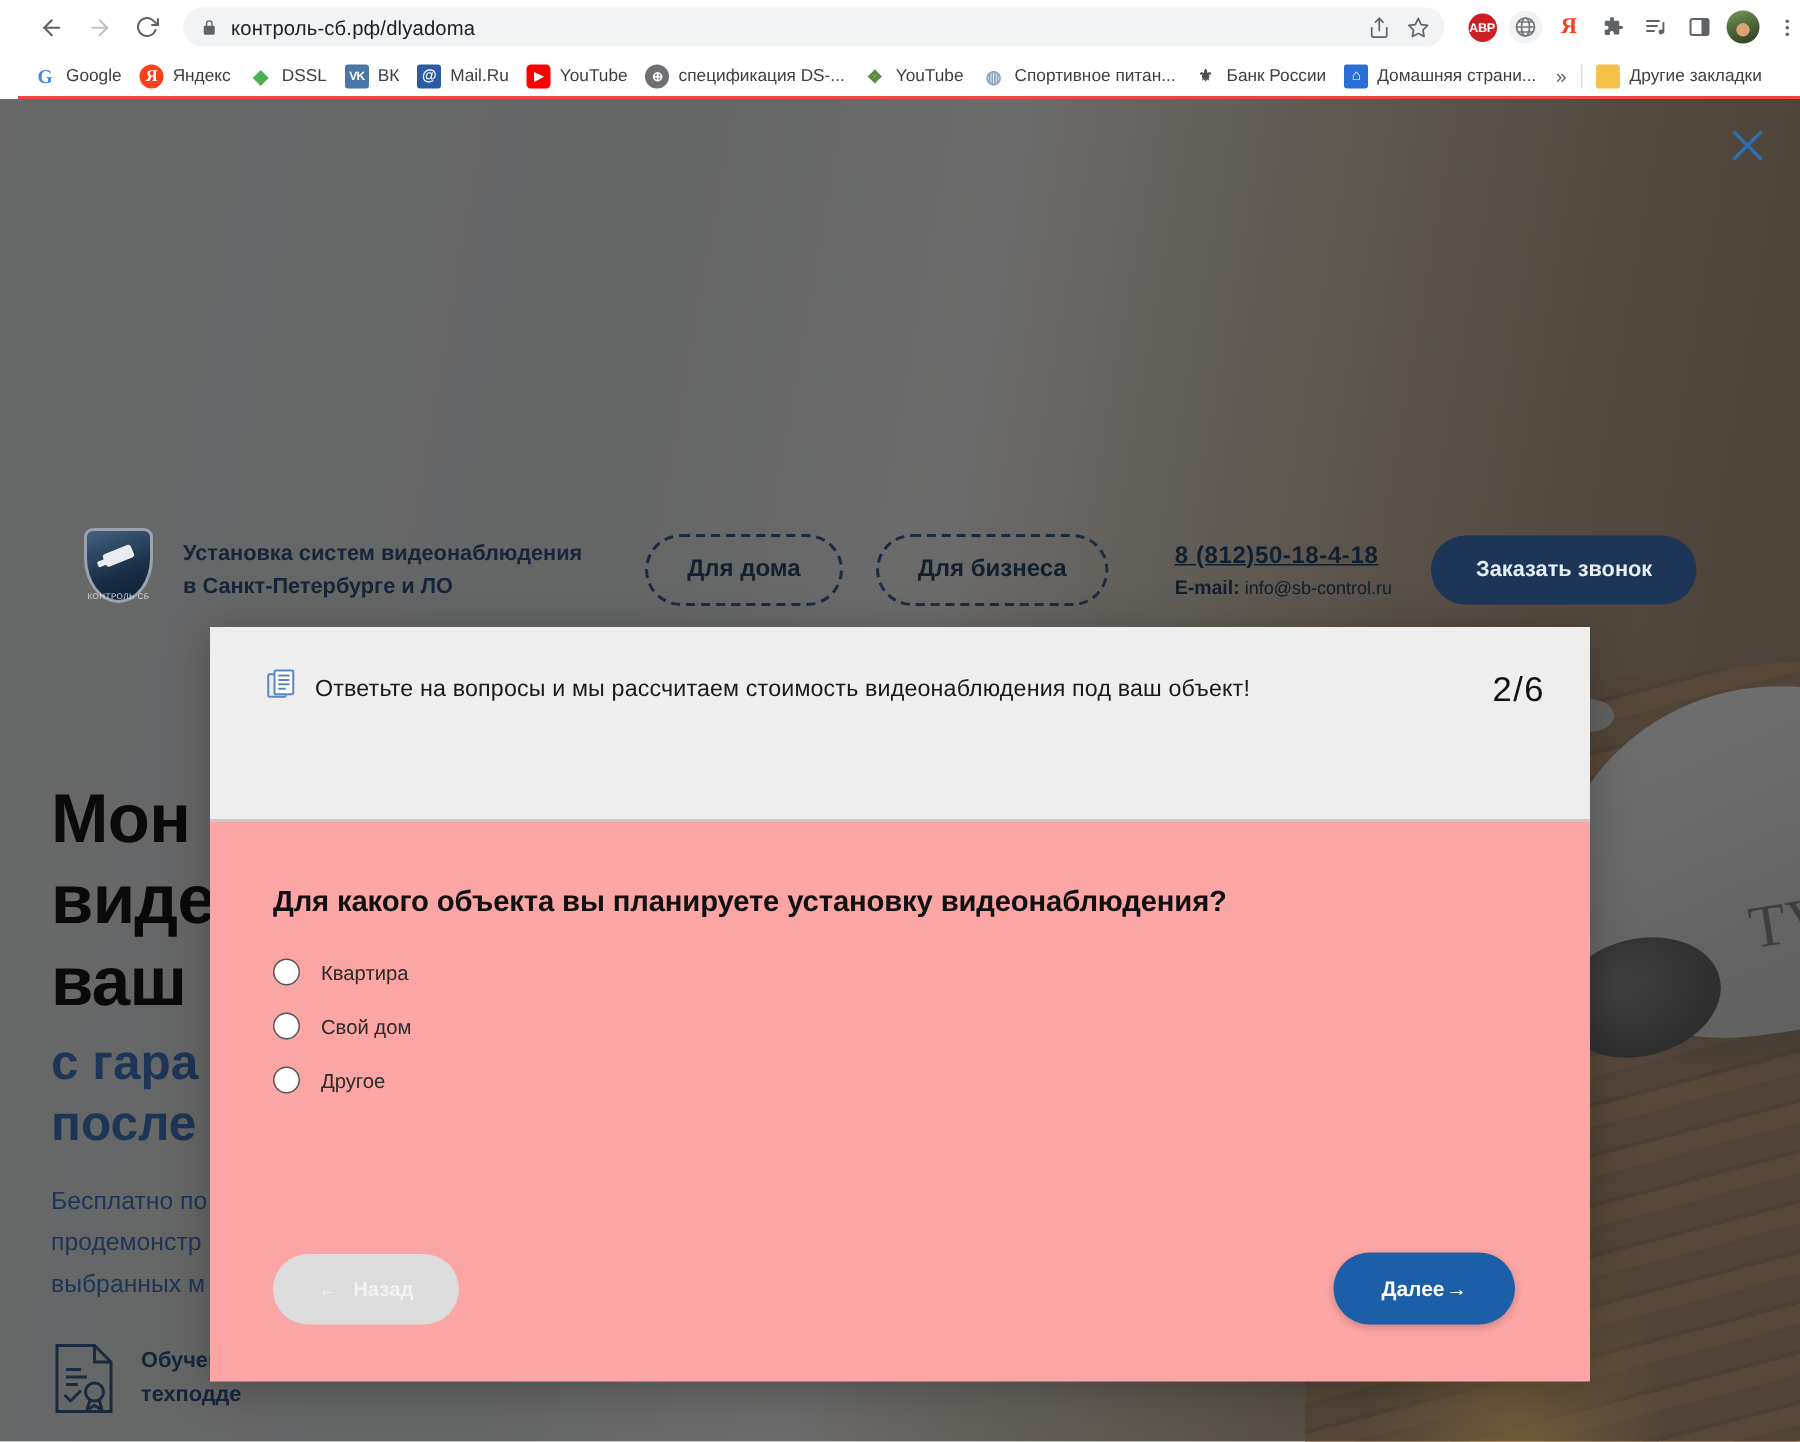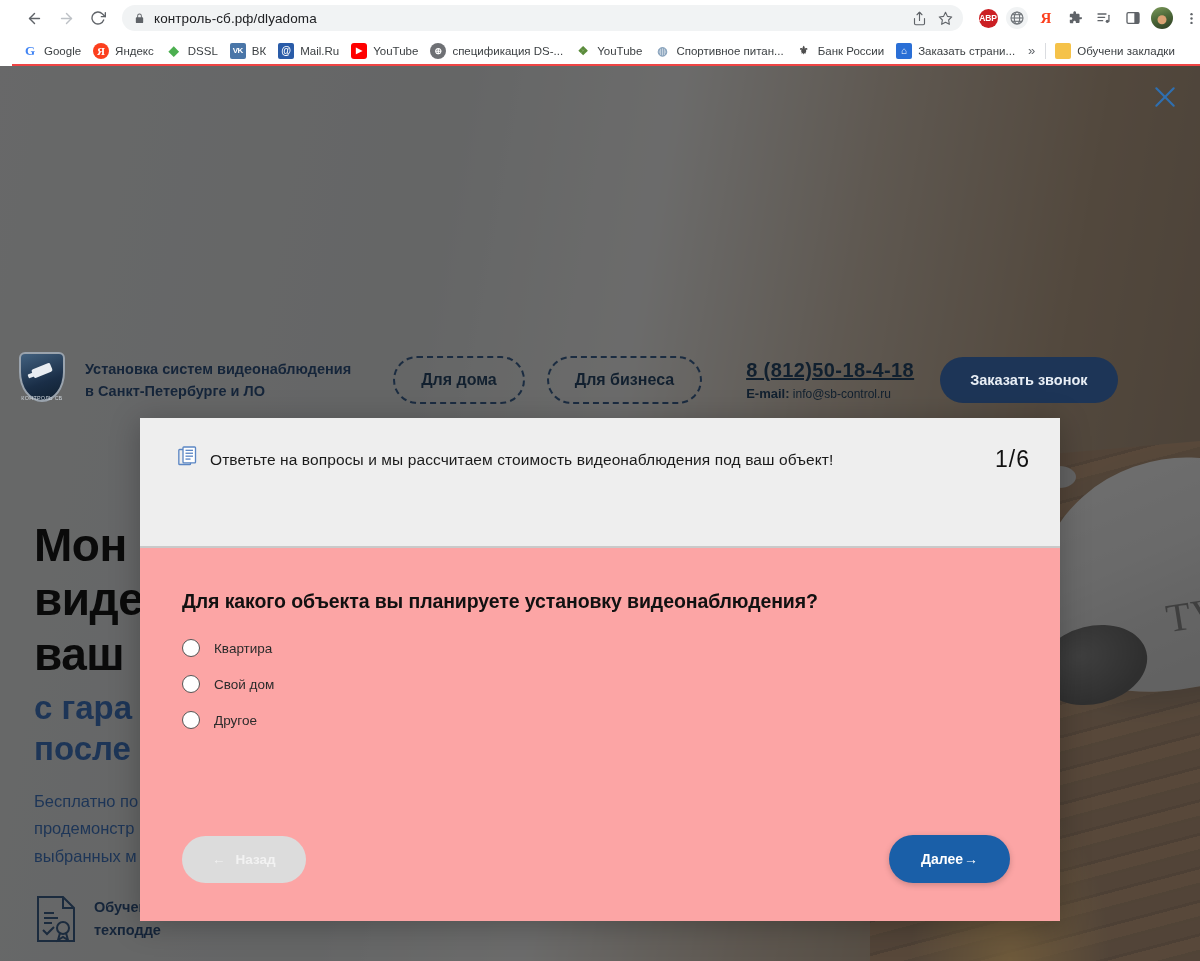--- a/index.html
+++ b/index.html
@@ -172,21 +172,21 @@
   
   .scrim {
     position: absolute; inset: 0;
     background: rgba(60,60,60,0.72);
   }
 
   
   .site-header {
     position: absolute; top: 270px; left: 0; width: 1200px; height: 88px;
     display: flex; align-items: center;
-    padding: 0 15px;
+    padding: 0 52px;
   }
   .logo-shield {
     width: 54px; height: 60px; flex: 0 0 auto; position: relative;
     margin-right: 16px;
   }
   .logo-shield .sh {
     position: absolute; left: 4px; top: 2px; width: 46px; height: 50px;
     background: linear-gradient(160deg, #3e5a7a 0%, #1d3category 0%, #16283d 100%);
     background: linear-gradient(160deg,#42617f 0%, #1a2e47 60%, #10202f 100%);
     border-radius: 6px 6px 50% 50% / 6px 6px 60% 60%;
@@ -210,21 +210,21 @@
   }
   .pill-btn {
     border: 2px dashed #1b2c41;
     border-radius: 26px;
     padding: 13px 26px;
     font-size: 16px; font-weight: bold; color: #12202f;
     margin-right: 22px; flex: 0 0 auto;
   }
   .contact-block { margin-left: 22px; margin-right: 26px; flex: 0 0 auto; }
   .phone {
-    font-size: 20px; font-weight: bold; color: #11202f;
+    font-size: 16px; font-weight: bold; color: #11202f;
     text-decoration: underline; letter-spacing: .4px; white-space: nowrap;
   }
   .email-line { font-size: 12px; color: #11202f; margin-top: 4px; }
   .email-line b { font-size: 13px; }
   .callback-btn {
     background: #1d3557; color: #e8eef5;
     border-radius: 26px; padding: 15px 30px;
     font-size: 14.5px; font-weight: bold; white-space: nowrap; flex: 0 0 auto;
   }
 
@@ -463,27 +463,27 @@
     <div class="bm">
         <span class="bm-ico ico-sport">◍</span>
         <span class="bm-label">Спортивное питан...</span>
       </div>
     <div class="bm">
         <span class="bm-ico ico-bank">⚜</span>
         <span class="bm-label">Банк России</span>
       </div>
     <div class="bm">
         <span class="bm-ico ico-home">⌂</span>
-        <span class="bm-label">Заказать страни...</span>
+        <span class="bm-label">Домашняя страни...</span>
       </div>
     <span class="bm-chev">»</span>
     <span class="bm-sep"></span>
     <div class="bm">
         <span class="bm-ico ico-folder"></span>
-        <span class="bm-label">Обучени закладки</span>
+        <span class="bm-label">Другие закладки</span>
       </div>
   </div>
 </div>
 
 <div class="viewport">
 
   <div class="hero">
     <div class="hero-wood"></div>
     <div class="hero-glow"></div>
     <div class="cam-stem"></div>
@@ -567,21 +567,21 @@
         <svg width="20" height="22" viewBox="0 0 24 26" fill="none" stroke="#5b86c4" stroke-width="1.6">
           <rect x="1" y="4" width="14" height="18" rx="1"></rect>
           <rect x="6" y="1" width="15" height="19" rx="1" fill="#ffffff"></rect>
           <line x1="9" y1="5" x2="18" y2="5"></line>
             <line x1="9" y1="8.5" x2="18" y2="8.5"></line>
           <line x1="9" y1="12" x2="18" y2="12"></line>
             <line x1="9" y1="15.5" x2="15" y2="15.5"></line>
         </svg>
       </span>
       <span class="head-text">Ответьте на вопросы и мы рассчитаем стоимость видеонаблюдения под ваш объект!</span>
-      <span class="head-counter">1/6</span>
+      <span class="head-counter">2/6</span>
     </div>
 
     <div class="modal-body">
       <div class="q-title">Для какого объекта вы планируете установку видеонаблюдения?</div>
       <div class="options">
         <label class="opt">
           <span class="radio"></span>
           <span class="opt-label">Квартира</span>
         </label>
         <label class="opt">

